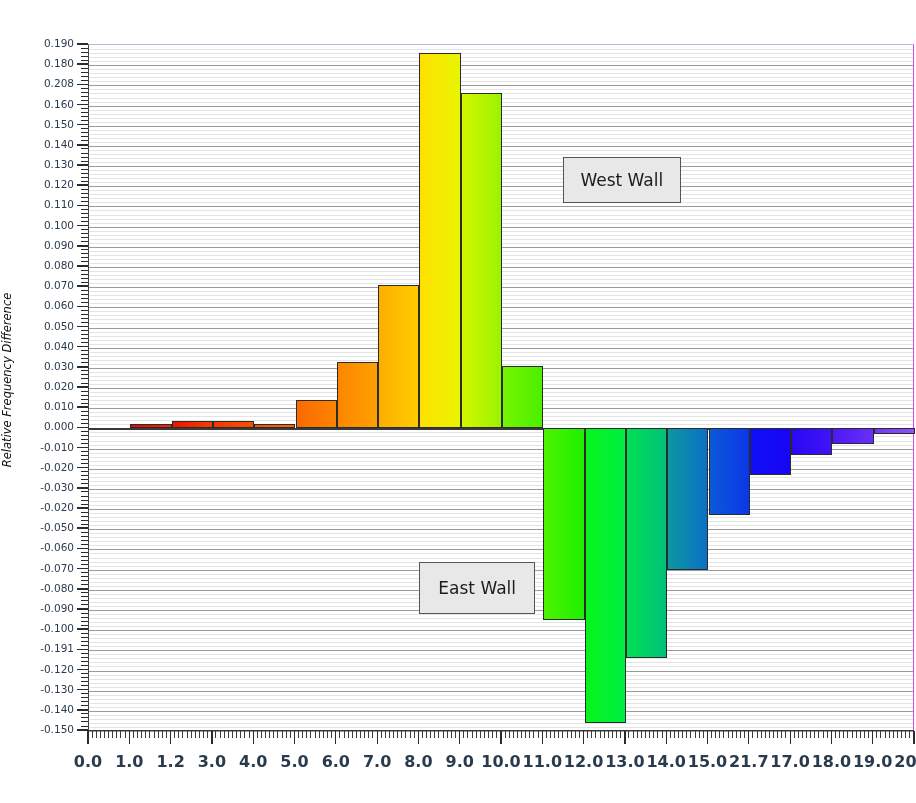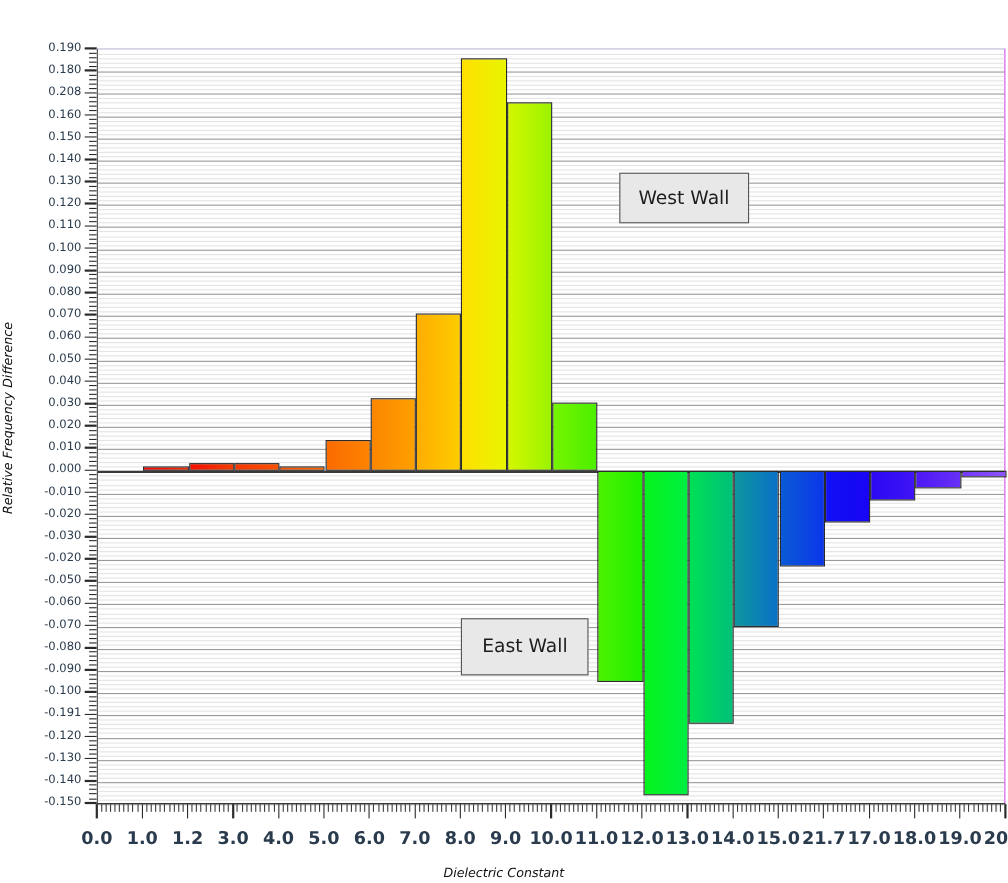--- a/index.html
+++ b/index.html
@@ -818,15 +818,14 @@
       <div class="xlabel-txt" style="left: 536.9px;">13.0</div>
       <div class="xlabel-txt" style="left: 578.2px;">14.0</div>
       <div class="xlabel-txt" style="left: 619.5px;">15.0</div>
       <div class="xlabel-txt" style="left: 660.8px;">21.7</div>
       <div class="xlabel-txt" style="left: 702.1px;">17.0</div>
       <div class="xlabel-txt" style="left: 743.4px;">18.0</div>
       <div class="xlabel-txt" style="left: 784.7px;">19.0</div>
       <div class="xlabel-txt" style="left: 826px;">20.0</div>
     </div>
 
-  <div id="xlabel">Dielectric Constant</div>
 
 </div>
 
 </body></html>

